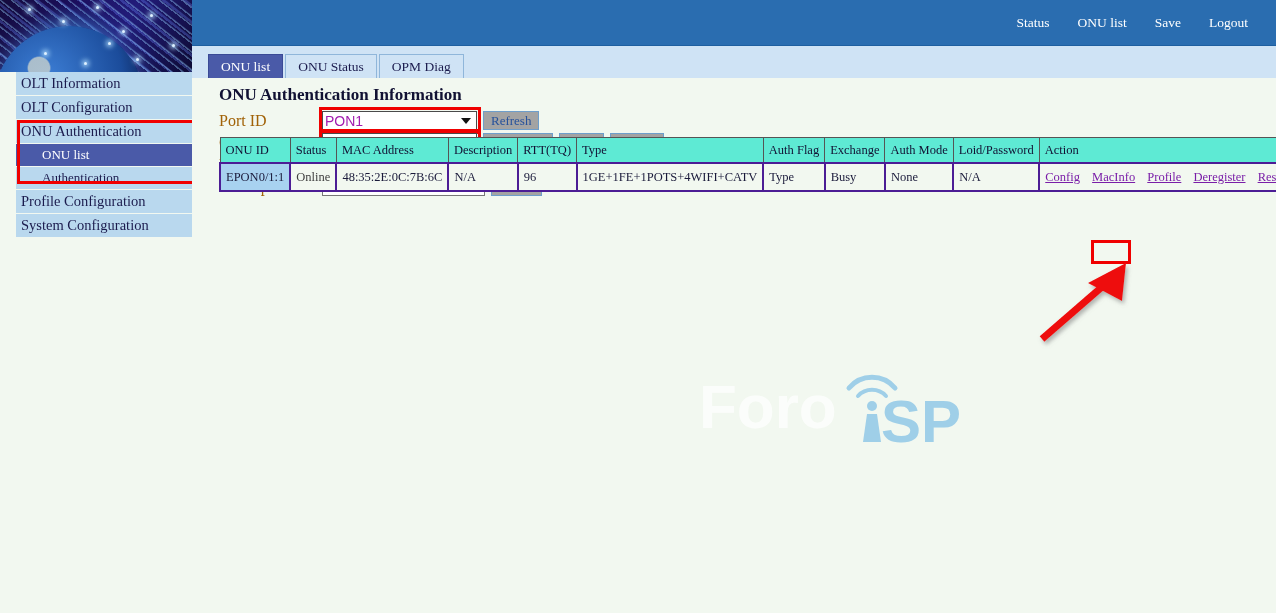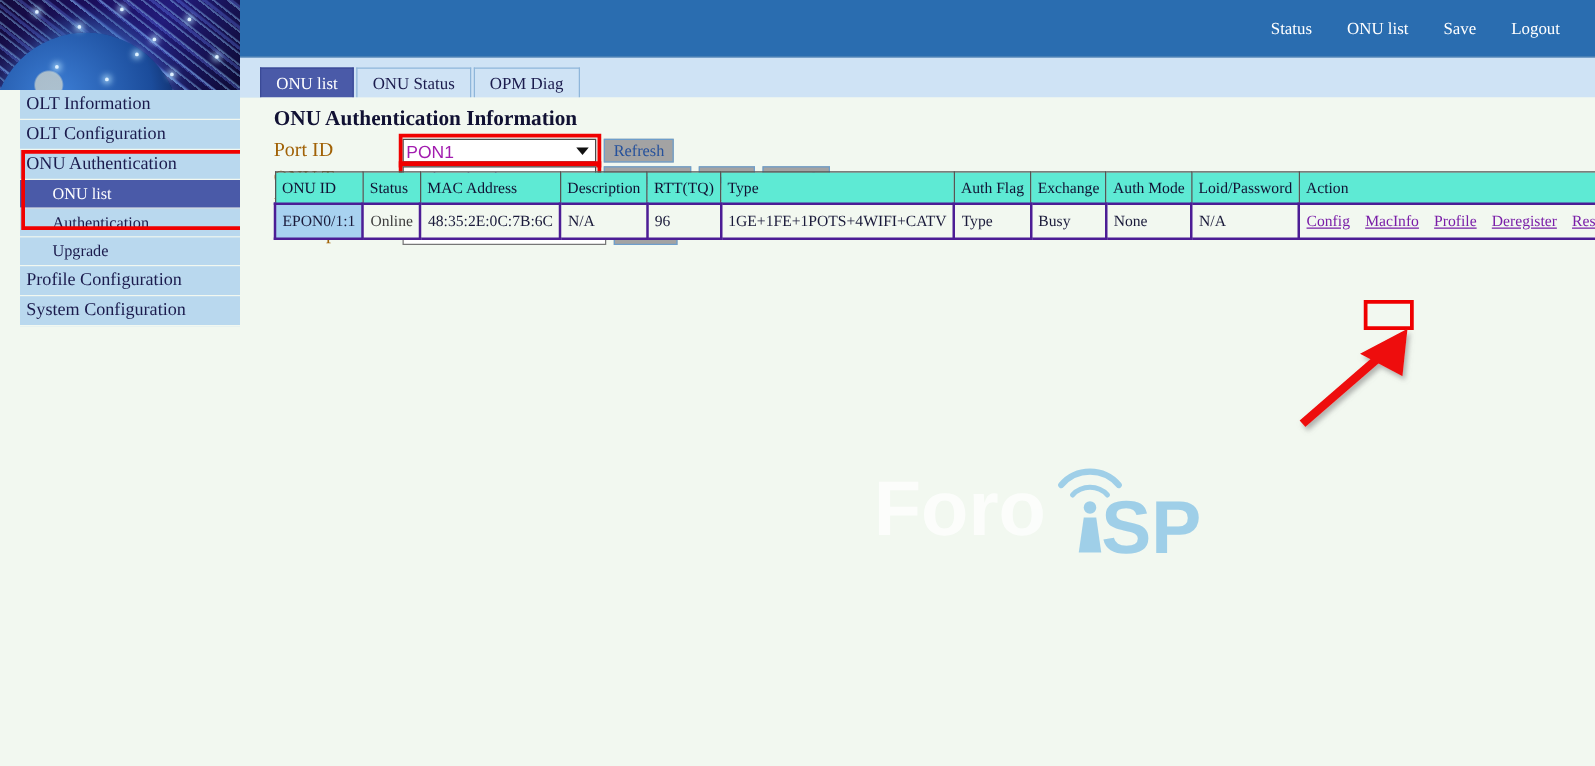--- a/index.html
+++ b/index.html
@@ -149,21 +149,20 @@
     <a href="#">Logout</a>
   </div>
 </div>
 
 <div id="sidebar">
   <div class="menu-item">OLT Information</div>
   <div class="menu-item">OLT Configuration</div>
   <div class="menu-item">ONU Authentication</div>
   <div class="menu-item sub active">ONU list</div>
   <div class="menu-item sub">Authentication</div>
-  <div class="menu-item sub">Upgrade</div>
   <div class="menu-item">Profile Configuration</div>
   <div class="menu-item">System Configuration</div>
   <div id="onu-group-highlight"></div>
 </div>
 
 <div id="tabstrip">
   <div class="tab active">ONU list</div>
   <div class="tab">ONU Status</div>
   <div class="tab">OPM Diag</div>
 </div>

